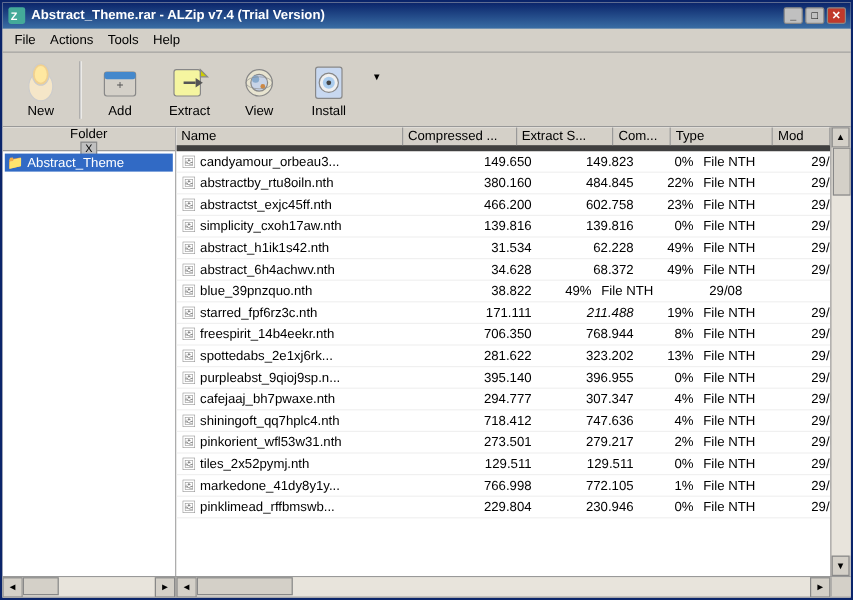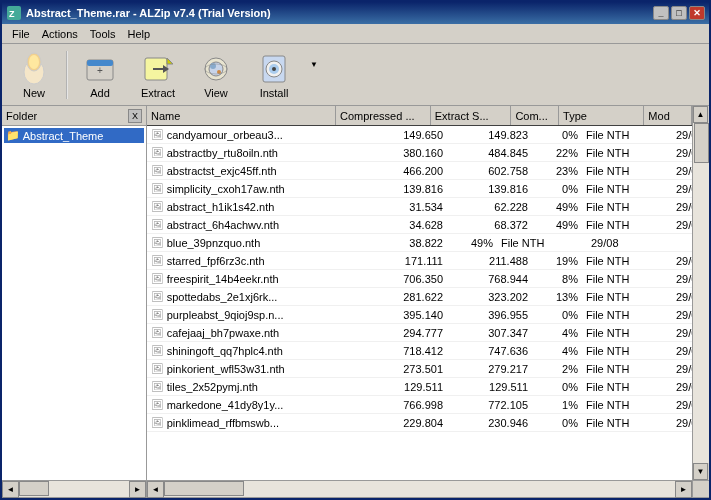--- a/index.html
+++ b/index.html
@@ -102,20 +102,21 @@
     }
     .folder-header {
       background: #d4d0c8;
       border-bottom: 1px solid #999;
       height: 20px;
       display: flex;
       align-items: center;
       justify-content: space-between;
       padding: 0 4px;
       font-size: 11px;
+      flex-direction: column;
     }
     .folder-close-btn {
       width: 14px; height: 14px;
       background: #c0c0c0;
       border: 1px solid #888;
       display: flex; align-items: center; justify-content: center;
       font-size: 9px; cursor: pointer;
     }
     .folder-tree {
       flex: 1;
@@ -138,21 +139,21 @@
     .file-list-area {
       flex: 1;
       display: flex;
       flex-direction: column;
       background: white;
       overflow: hidden;
     }
     .file-list-header {
       display: flex;
       background: #d4d0c8;
-      border-bottom: 1px solid #404040;
+      border-bottom: 5px solid #404040;
       height: 20px;
     }
     .col-header {
       border-right: 1px solid #999;
       height: 100%;
       display: flex;
       align-items: center;
       padding: 0 4px;
       font-size: 11px;
       cursor: pointer;
@@ -418,21 +419,21 @@
             <div class="file-cell" style="width: 50px; justify-content: flex-end;">49%</div>
             <div class="file-cell" style="width: 90px;">File NTH</div>
             <div class="file-cell" style="width: 50px;">29/08</div>
           </div>
           <div class="file-row">
             <div class="file-cell" style="width: 200px;">
               <span style="color:#888;margin-right:3px;font-size:10px;">🖼</span>
               <span>starred_fpf6rz3c.nth</span>
             </div>
             <div class="file-cell" style="width: 100px; justify-content: flex-end;">171.111</div>
-            <div class="file-cell" style="width: 85px; justify-content: flex-end;">211.488</div>
+            <div class="file-cell" style="width: 85px; justify-content: flex-end; font-style: italic;">211.488</div>
             <div class="file-cell" style="width: 50px; justify-content: flex-end;">19%</div>
             <div class="file-cell" style="width: 90px;">File NTH</div>
             <div class="file-cell" style="width: 50px;">29/08</div>
           </div>
           <div class="file-row">
             <div class="file-cell" style="width: 200px;">
               <span style="color:#888;margin-right:3px;font-size:10px;">🖼</span>
               <span>freespirit_14b4eekr.nth</span>
             </div>
             <div class="file-cell" style="width: 100px; justify-content: flex-end;">706.350</div>

